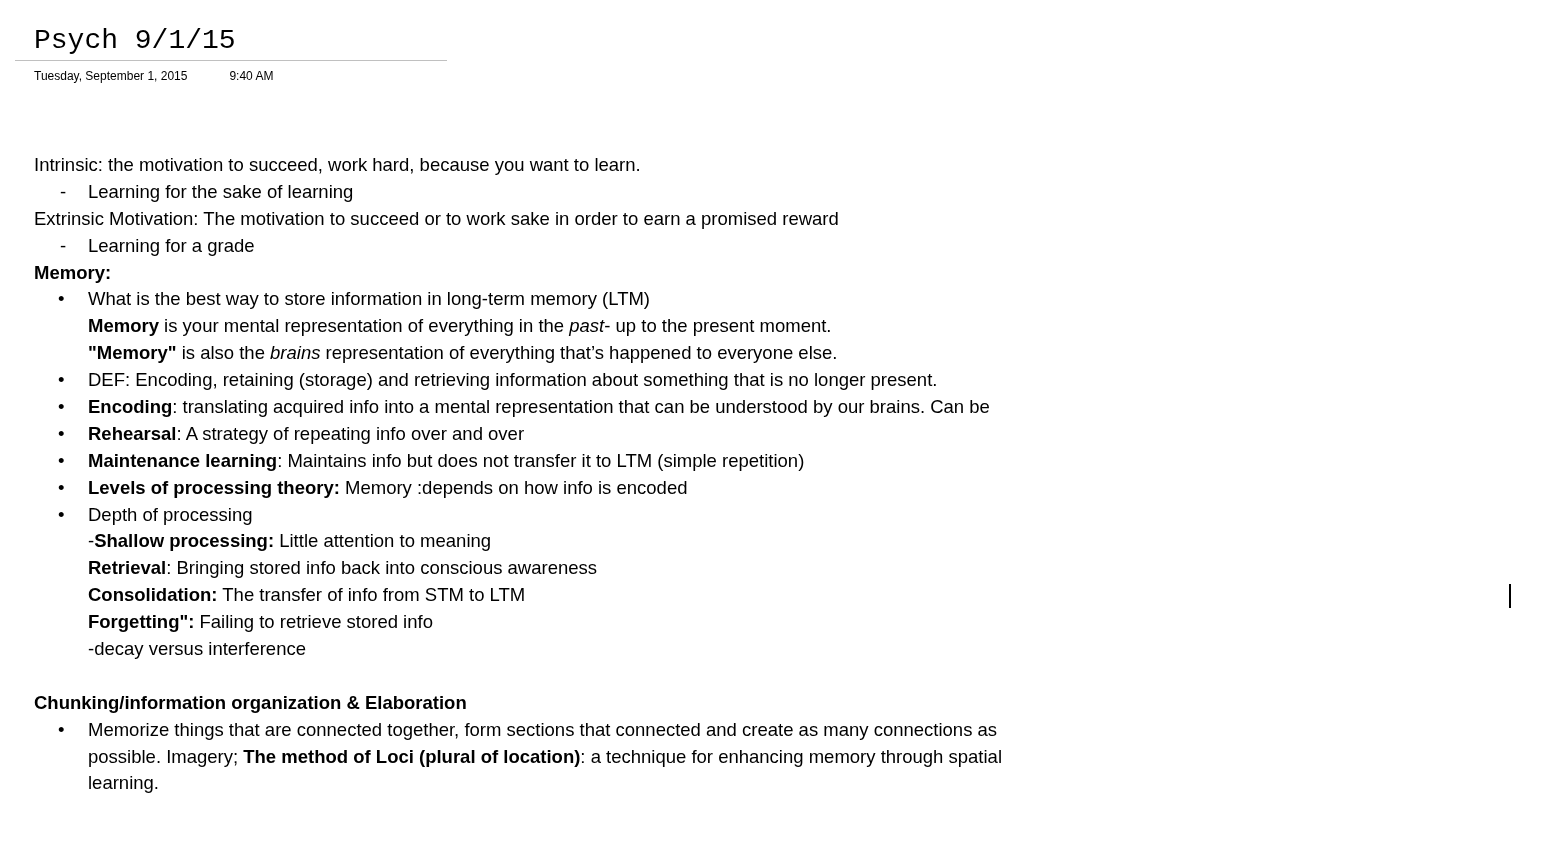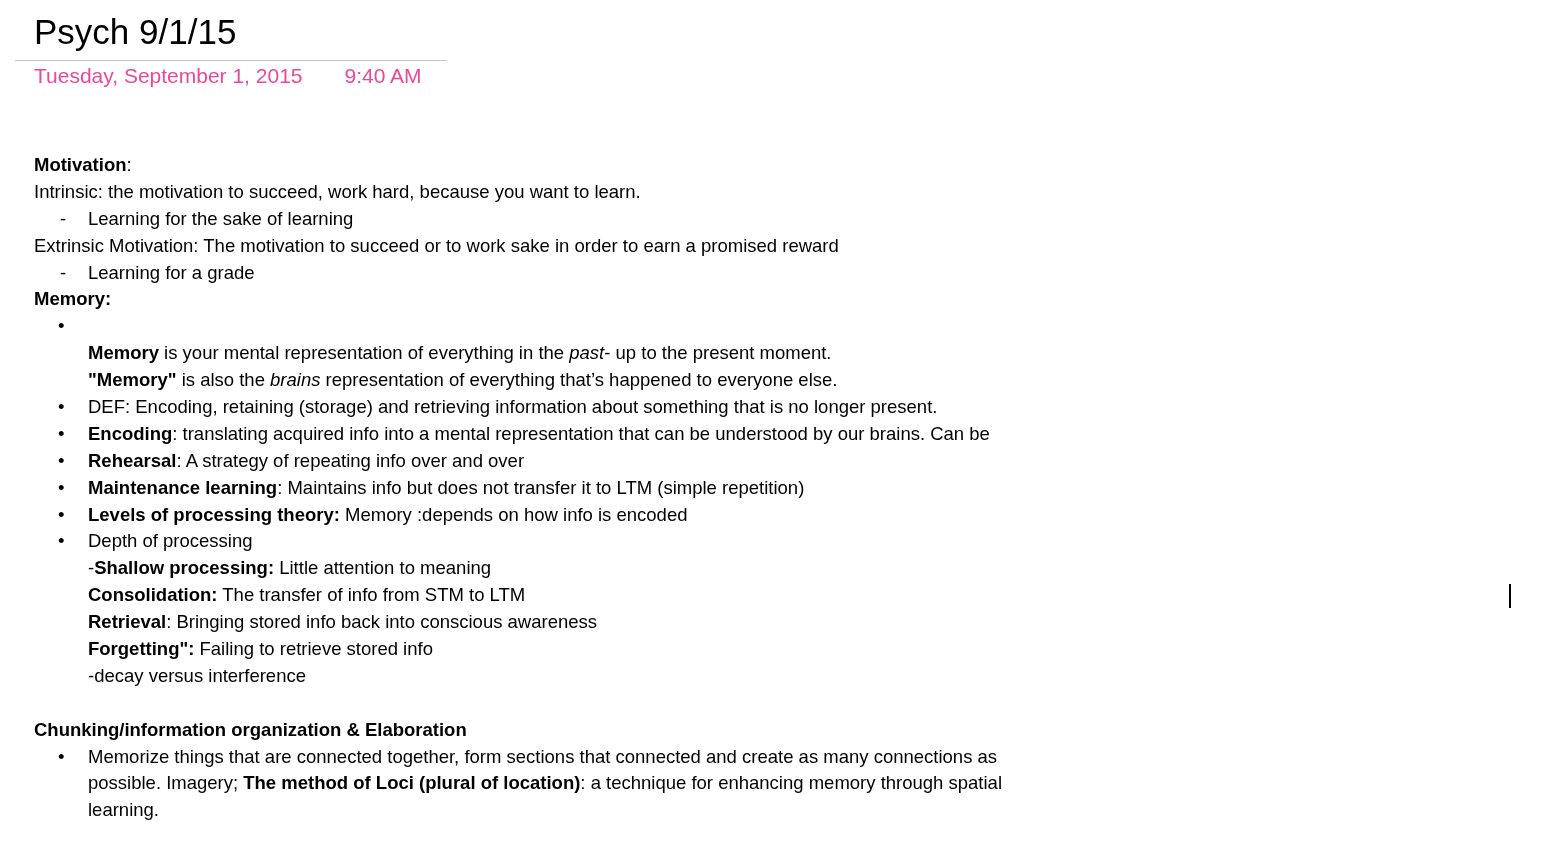--- a/index.html
+++ b/index.html
@@ -1,19 +1,19 @@
 <!DOCTYPE html>
 <html><head>
 <meta charset="utf-8">
 <style>
   html, body { margin: 0; padding: 0; background: #ffffff; }
   body { width: 1547px; height: 866px; overflow: hidden; position: relative; font-family: "Liberation Sans", sans-serif; color: #000; }
-  .title { position: absolute; left: 34px; top: 10px; font-size: 35px; line-height: 44px; font-weight: normal; letter-spacing: 0px; }
+  .title { position: absolute; left: 34px; top: 19px; font-size: 28px; line-height: 44px; font-weight: normal; letter-spacing: 0px; font-family: Liberation Mono, monospace; }
   .title-rule { position: absolute; left: 15px; top: 60px; width: 432px; height: 1px; background: #c0c0c0; }
-  .meta { position: absolute; left: 34px; top: 65px; font-size: 21px; line-height: 22px; color: #ec4899; }
+  .meta { position: absolute; left: 34px; top: 65px; font-size: 12px; line-height: 22px; color: #000000; }
   .meta .time { margin-left: 42px; }
   .content { position: absolute; left: 34px; top: 152px; width: 1070px; font-size: 18.5px; }
   .line { height: 26.9px; line-height: 26.9px; white-space: nowrap; }
   .indent { padding-left: 54px; position: relative; }
   .bullet { position: absolute; left: 24px; top: 0; }
   .dash { position: absolute; left: 26px; top: 0; }
   .b { font-weight: bold; }
   .i { font-style: italic; }
   .blank { height: 26.9px; }
   .cursor { position: absolute; left: 1509px; top: 584px; width: 1.5px; height: 24px; background: #000; }
@@ -22,39 +22,38 @@
 <body>
 
 <div class="title">Psych 9/1/15</div>
 <div class="title-rule"></div>
 <div class="meta">
   <span>Tuesday, September 1, 2015</span><span class="time">9:40 AM</span>
 </div>
 
 <div class="content">
 
-  <div class="line"><span class="b">Motivation</span><span>:</span></div>
   <div class="line">Intrinsic: the motivation to succeed, work hard, because you want to learn.</div>
   <div class="line indent"><span class="dash">-</span><span>Learning for the sake of learning</span></div>
   <div class="line">Extrinsic Motivation: The motivation to succeed or to work sake in order to earn a promised reward</div>
   <div class="line indent"><span class="dash">-</span><span>Learning for a grade</span></div>
 
   <div class="line b">Memory:</div>
-  <div class="line indent"><span class="bullet">•</span></div>
+  <div class="line indent"><span class="bullet">•</span><span>What is the best way to store information in long-term memory (LTM)</span></div>
   <div class="line indent"><span class="b">Memory</span><span> is your mental representation of everything in the </span><span class="i">past</span><span>- up to the present moment.</span></div>
   <div class="line indent"><span class="b">"</span><span class="b">Memory"</span><span> is also the </span><span class="i">brains</span><span> representation of everything that’s happened to everyone else.</span></div>
   <div class="line indent"><span class="bullet">•</span><span>DEF: Encoding, retaining (storage) and retrieving information about something that is no longer present.</span></div>
   <div class="line indent"><span class="bullet">•</span><span class="b">Encoding</span><span>: translating acquired info into a mental representation that can be understood by our brains. Can be</span></div>
   <div class="line indent"><span class="bullet">•</span><span class="b">Rehearsal</span><span>: A strategy of repeating info over and over</span></div>
   <div class="line indent"><span class="bullet">•</span><span class="b">Maintenance learning</span><span>: Maintains info but does not transfer it to LTM (simple repetition)</span></div>
   <div class="line indent"><span class="bullet">•</span><span class="b">Levels of processing theory:</span><span> Memory :depends on how info is encoded</span></div>
   <div class="line indent"><span class="bullet">•</span><span>Depth of processing</span></div>
   <div class="line indent"><span>-</span><span class="b">Shallow processing:</span><span> Little attention to meaning</span></div>
+  <div class="line indent"><span class="b">Retrieval</span><span>: Bringing stored info back into conscious awareness</span></div>
   <div class="line indent"><span class="b">Consolidation:</span><span> The transfer of info from STM to LTM</span></div>
-  <div class="line indent"><span class="b">Retrieval</span><span>: Bringing stored info back into conscious awareness</span></div>
   <div class="line indent"><span class="b">Forgetting":</span><span> Failing to retrieve stored info</span></div>
   <div class="line indent">-decay versus interference</div>
   <div class="blank"></div>
 
   <div class="line b">Chunking/information organization &amp; Elaboration</div>
   <div class="line indent"><span class="bullet">•</span><span>Memorize things that are connected together, form sections that connected and create as many connections as</span></div>
   <div class="line indent"><span>possible. Imagery; </span><span class="b">The method of Loci (plural of location)</span><span>: a technique for enhancing memory through spatial</span></div>
   <div class="line indent">learning.</div>
 </div>
 

